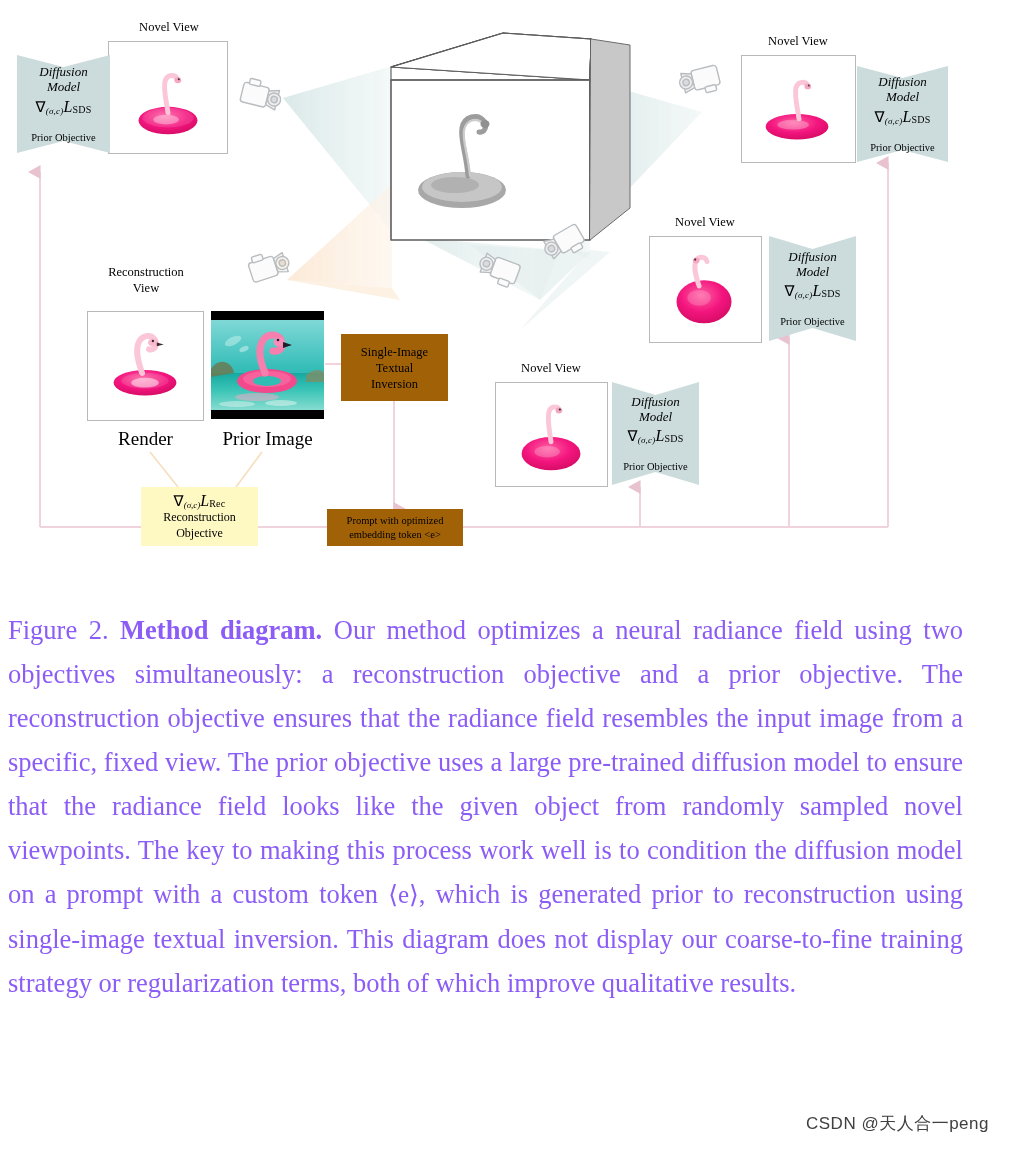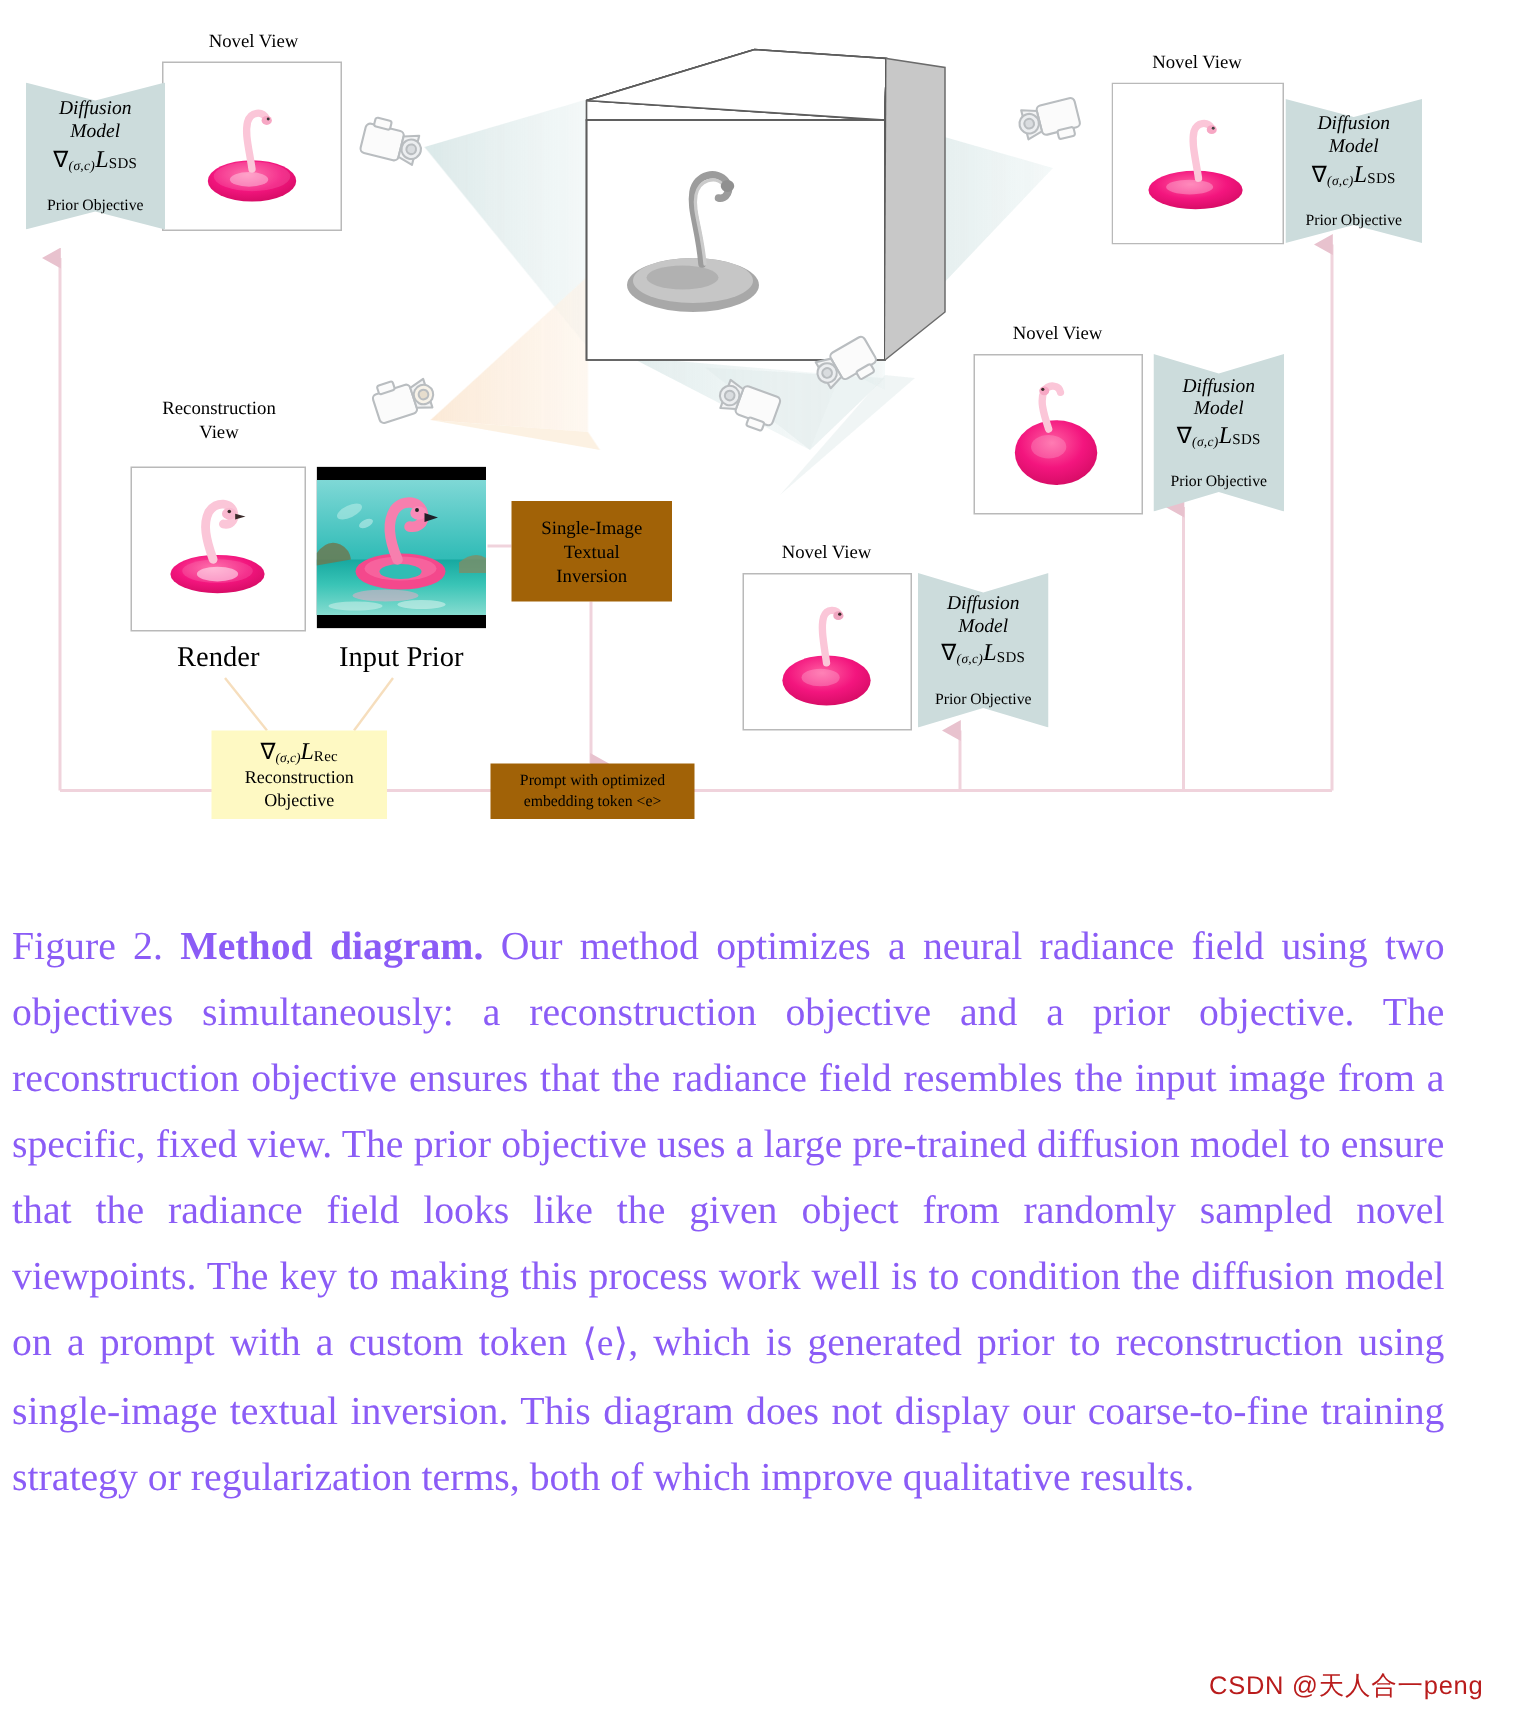--- a/index.html
+++ b/index.html
@@ -37,21 +37,21 @@
   .box .l{line-height:1.28;}
 
   
   #caption{position:absolute;left:8px;top:608px;width:955px;
            font-family:"Liberation Serif",serif;font-size:26.5px;line-height:44px;
            text-align:justify;text-justify:inter-word;color:#8b5cf6;}
   #caption b{font-weight:bold;}
   .tok{font-size:25px;}
 
   #watermark{position:absolute;left:806px;top:1112px;font-family:"Liberation Sans",sans-serif;
-             font-size:17px;color:#b91c1c;letter-spacing:.5px;}
+             font-size:17px;color:#404040;letter-spacing:.5px;}
 </style>
 </head>
 <body>
 
 <div id="figure">
 
   <svg class="layer" viewBox="0 0 1013 600">
     <defs>
       <linearGradient id="gTeal" x1="0" y1="0" x2="1" y2="0">
         <stop offset="0%" stop-color="#d7e6e6" stop-opacity="0.95"></stop>
@@ -277,21 +277,21 @@
       <ellipse cx="68" cy="31" rx="5.5" ry="4.5" fill="#fa8cba"></ellipse>
       <path d="M72,31 l9,3 l-9,3 z" fill="#1f1f28"></path>
       <circle cx="67" cy="29" r="1.3" fill="#222"></circle>
       <g opacity="0.5">
         <ellipse cx="46" cy="86" rx="22" ry="4" fill="#f8a8c6"></ellipse>
         <ellipse cx="70" cy="92" rx="16" ry="3" fill="#e7f7f3"></ellipse>
         <ellipse cx="26" cy="93" rx="18" ry="3" fill="#d9f3ee"></ellipse>
       </g>
     </svg>
   </div>
-  <div class="biglbl" style="left:204px;top:428px;width:127px;">Input Prior</div>
+  <div class="biglbl" style="left:204px;top:428px;width:127px;">Prior Image</div>
 
   <div class="dm" style="left:17px;top:55px;width:93px;height:98px;">
     <svg class="shape" viewBox="0 0 93 98" preserveAspectRatio="none">
       <path d="M0,0 L46.5,12 L93,0 L93,98 L46.5,86 L0,98 Z" fill="#ccdcdc"></path>
     </svg>
     <div class="txt">
       <div class="t1">Diffusion</div>
       <div class="t1">Model</div>
       <div class="t2">
         <span>∇</span><span class="sub">(σ,c)</span><span class="cal">L</span><span class="scr">SDS</span>

